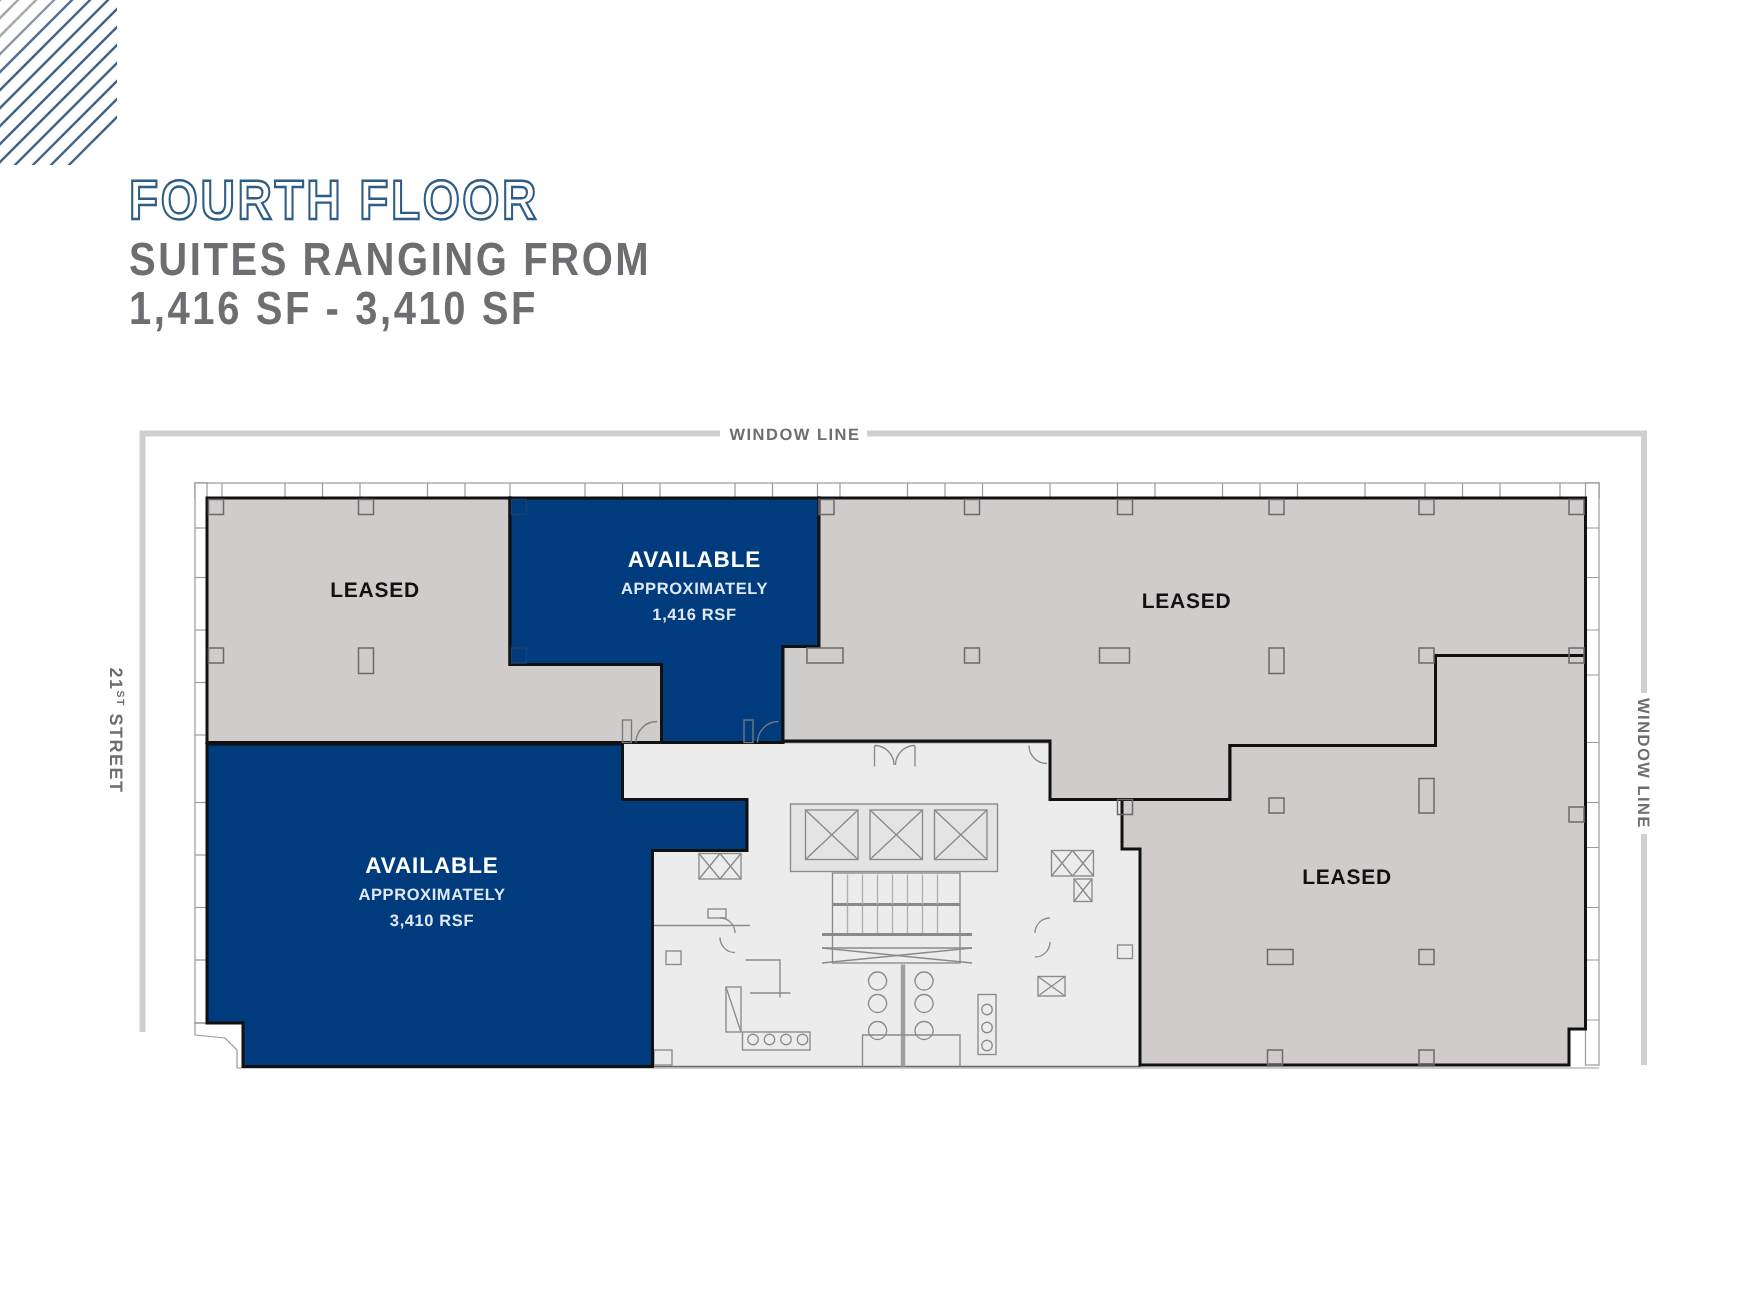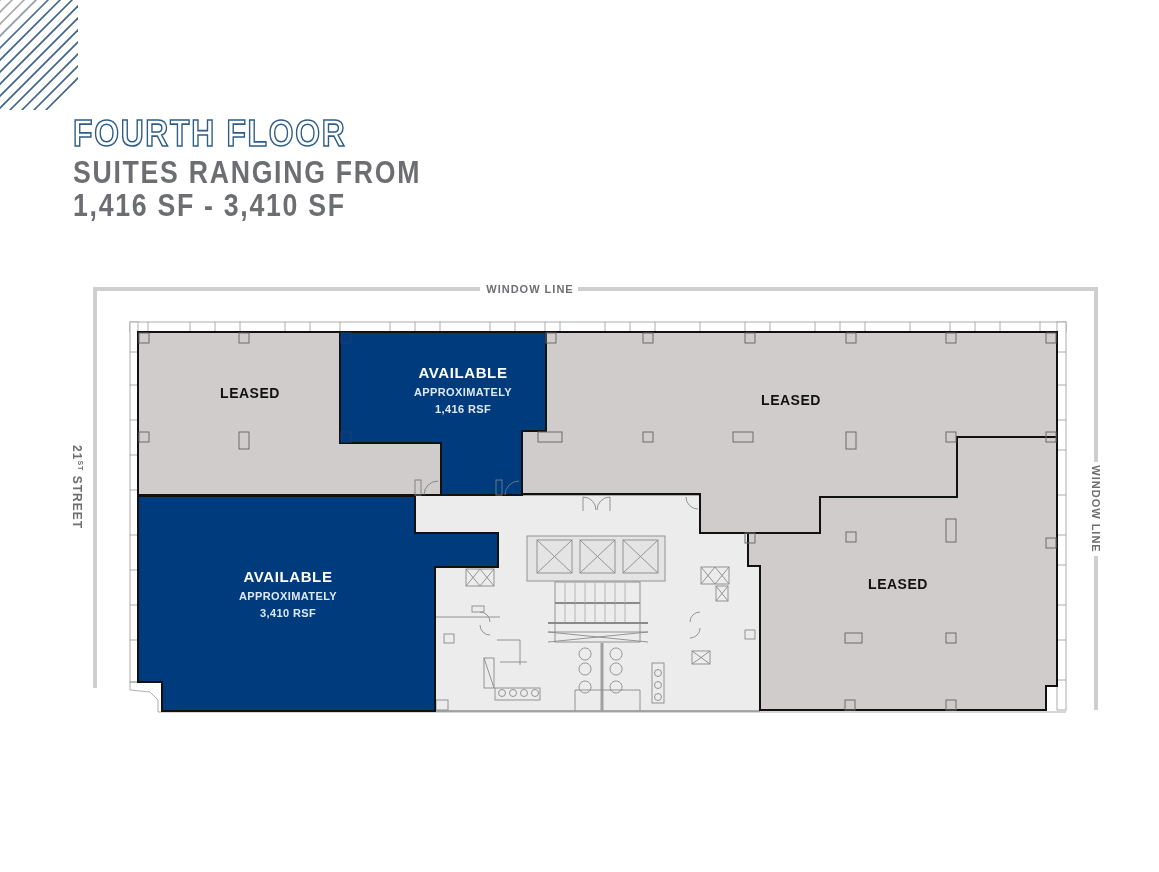--- a/index.html
+++ b/index.html
@@ -1,19 +1,19 @@
 <!DOCTYPE html>
 <html><head>
 <meta charset="utf-8">
 <style>
   html, body { margin: 0; padding: 0; background: #ffffff; }
   body { width: 1159px; height: 872px; position: relative; overflow: hidden;
          font-family: "Liberation Sans", "DejaVu Sans", sans-serif; }
   .hatch { position: absolute; left: 0; top: 0; width: 78px; height: 110px; }
-  .title-block { position: absolute; left: 73px; top: 112px; }
+  .title-block { position: absolute; left: 86px; top: 112px; }
   .title { font-family: "Liberation Sans", sans-serif; font-weight: 700; font-size: 37px;
            letter-spacing: 2px; color: #ffffff; -webkit-text-stroke: 1.6px #2f5d86;
            line-height: 44px; margin: 0; transform: scaleX(0.86); transform-origin: left center;
            white-space: nowrap; }
   .subtitle { font-family: "Liberation Sans", sans-serif; font-weight: 700; font-size: 31px;
               color: #6d6e71; line-height: 33px; letter-spacing: 2px; margin: 0;
               transform: scaleX(0.86); transform-origin: left center; white-space: nowrap; }
   .plan { position: absolute; left: 0; top: 0; width: 1159px; height: 872px; }
   .lbl { font-family: "Liberation Sans", sans-serif; font-weight: 700; }
 </style>

